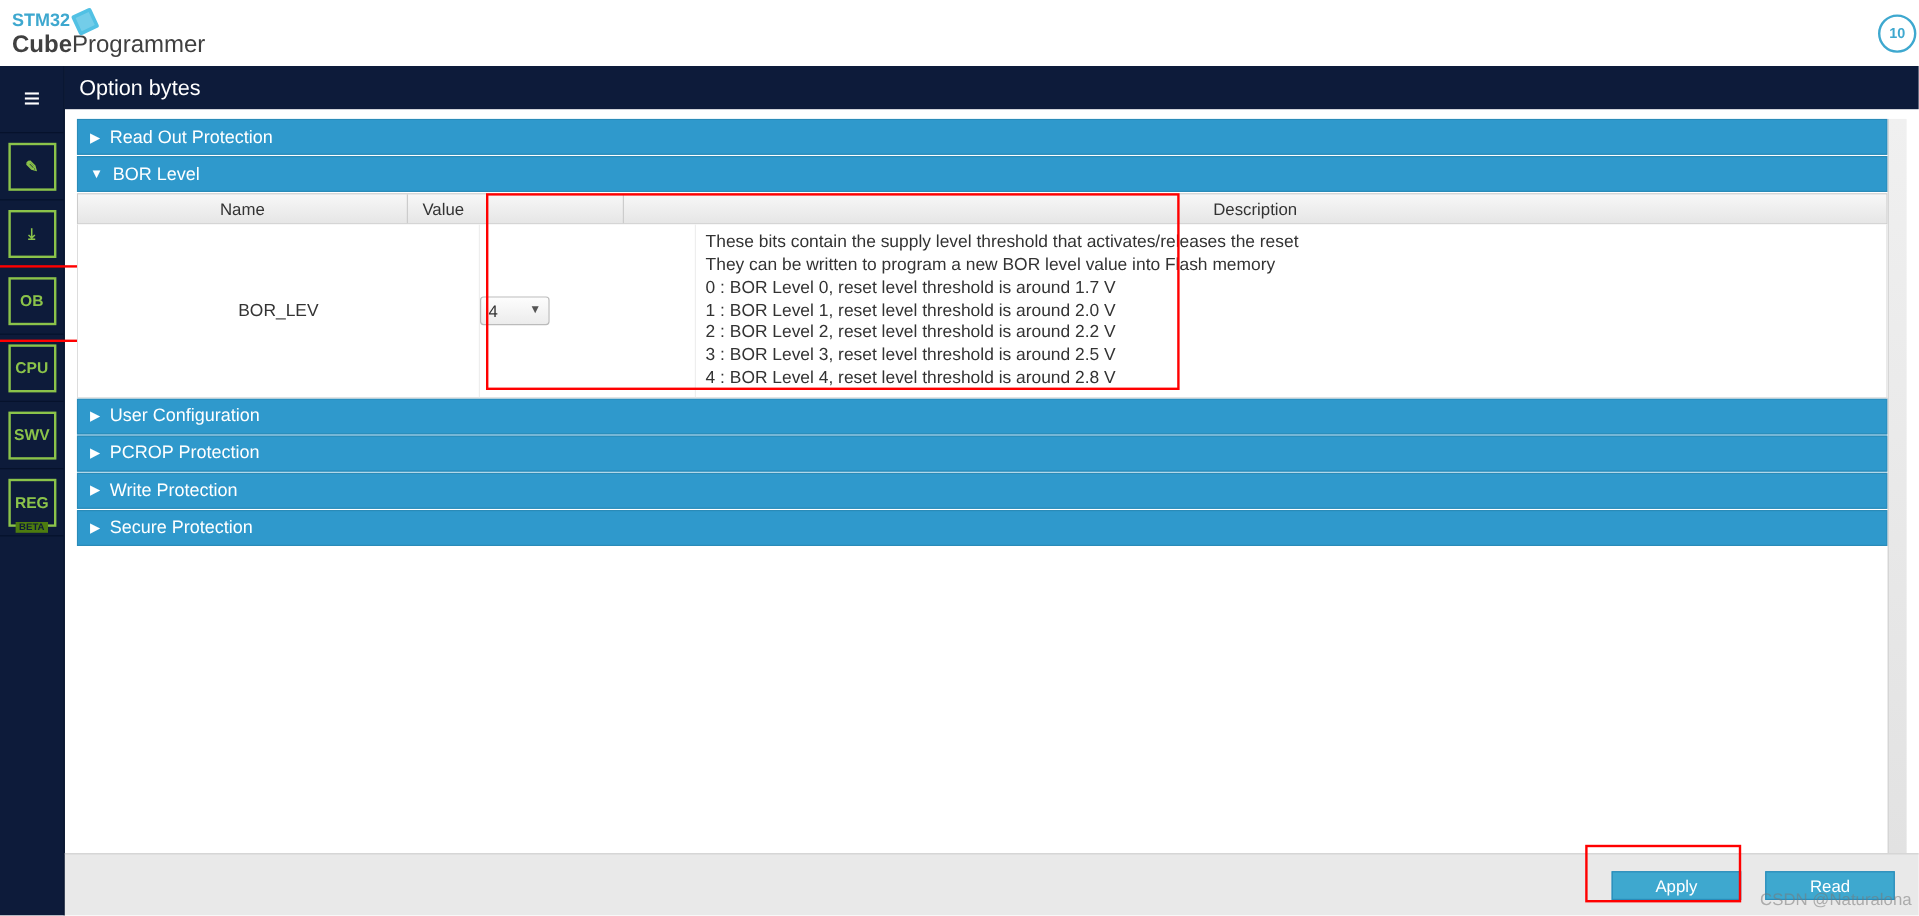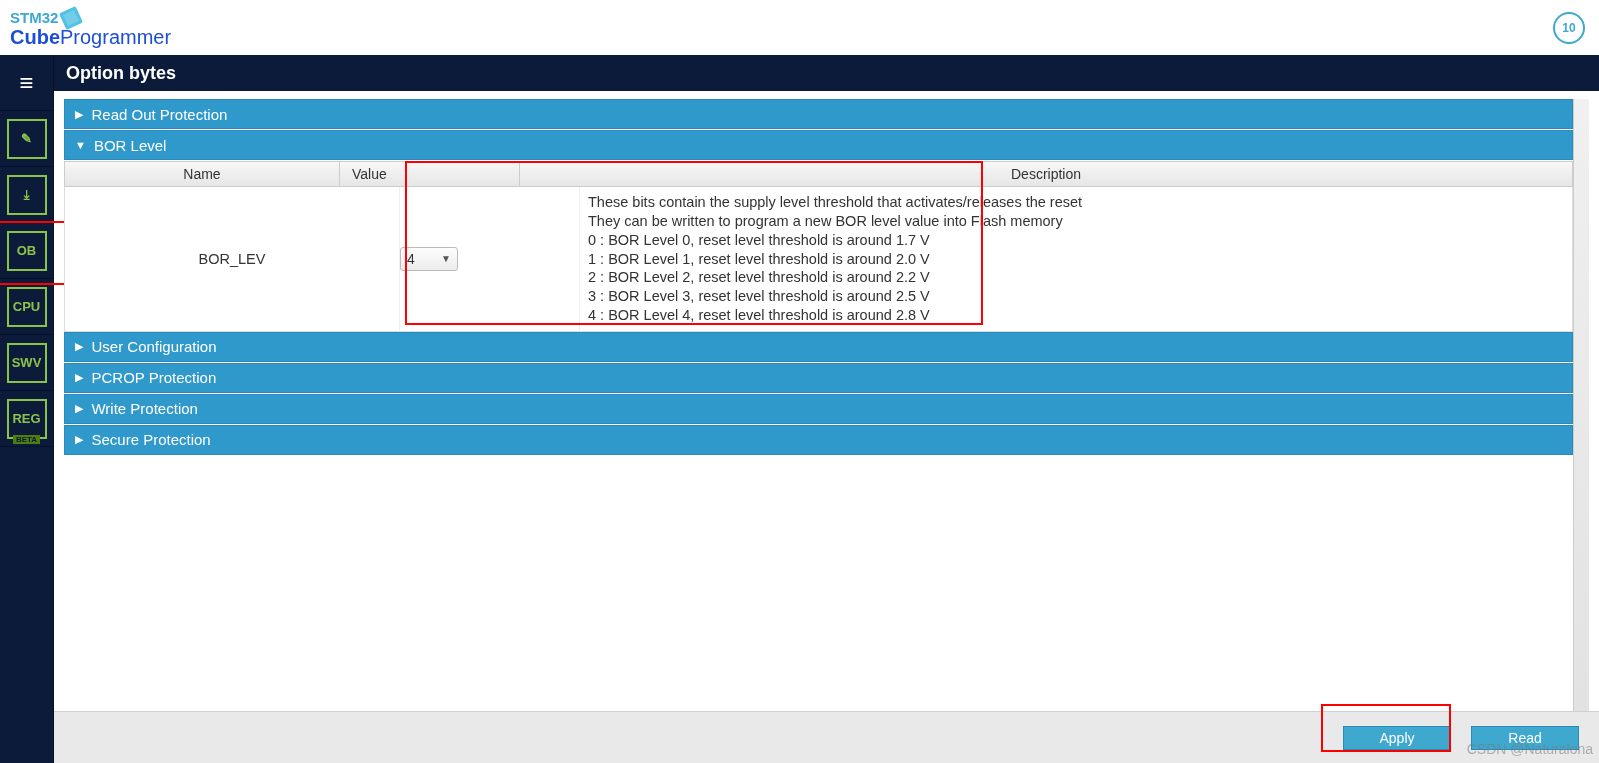--- a/index.html
+++ b/index.html
@@ -3,27 +3,27 @@
 <meta charset="utf-8">
 <style>
   * { box-sizing: border-box; margin: 0; padding: 0; font-family: "Segoe UI", Arial, sans-serif; }
   html, body { height: 100%; width: 100%; background: #fff; overflow: hidden; }
 
   .top-logo-bar {
     height: 55px;
     display: flex;
     align-items: center;
     justify-content: space-between;
-    padding: 0 14px 0 10px;
+    padding: 0 2px 0 10px;
     background: #fff;
   }
   .logo-wrap { display: flex; align-items: center; }
   .logo-text { display: flex; flex-direction: column; line-height: 1; }
   .logo-top { color: #3ea8cf; font-weight: 600; font-size: 15px; display:flex; align-items:center; gap:4px;}
-  .logo-bottom { color: #1d4ed8; font-weight: 400; font-size: 20px; }
+  .logo-bottom { color: #404040; font-weight: 400; font-size: 20px; }
   .logo-bottom b { font-weight: 700; }
   .cube-icon { width: 18px; height: 18px; background: #51c1e4; transform: rotate(-25deg); border-radius:2px; position: relative; }
   .cube-icon::after { content:""; position:absolute; inset:3px; background:#fff3; }
   .badge-icon { width: 32px; height: 32px; border: 2px solid #3ea8cf; border-radius: 50%; display:flex; align-items:center; justify-content:center; color:#3ea8cf; font-size:12px; font-weight:700; }
 
   .app-body { display: flex; height: calc(100% - 55px); }
 
   .side-nav {
     width: 54px;
     background: #0d1b3a;
@@ -59,21 +59,21 @@
   .main-col { flex: 1; display: flex; flex-direction: column; min-width: 0; }
 
   .title-bar {
     height: 36px;
     background: #0d1b3a;
     color: #fff;
     display: flex;
     align-items: center;
     padding: 0 12px;
     font-size: 18px;
-    font-weight: 700;
+    font-weight: 400;
   }
 
   .content-area { flex:1; padding: 8px 10px 0 10px; display:flex; flex-direction:column; min-height:0; }
 
   .panel-head {
     background: #2f99cc;
     color: #fff;
     height: 30px;
     display: flex;
     align-items: center;

